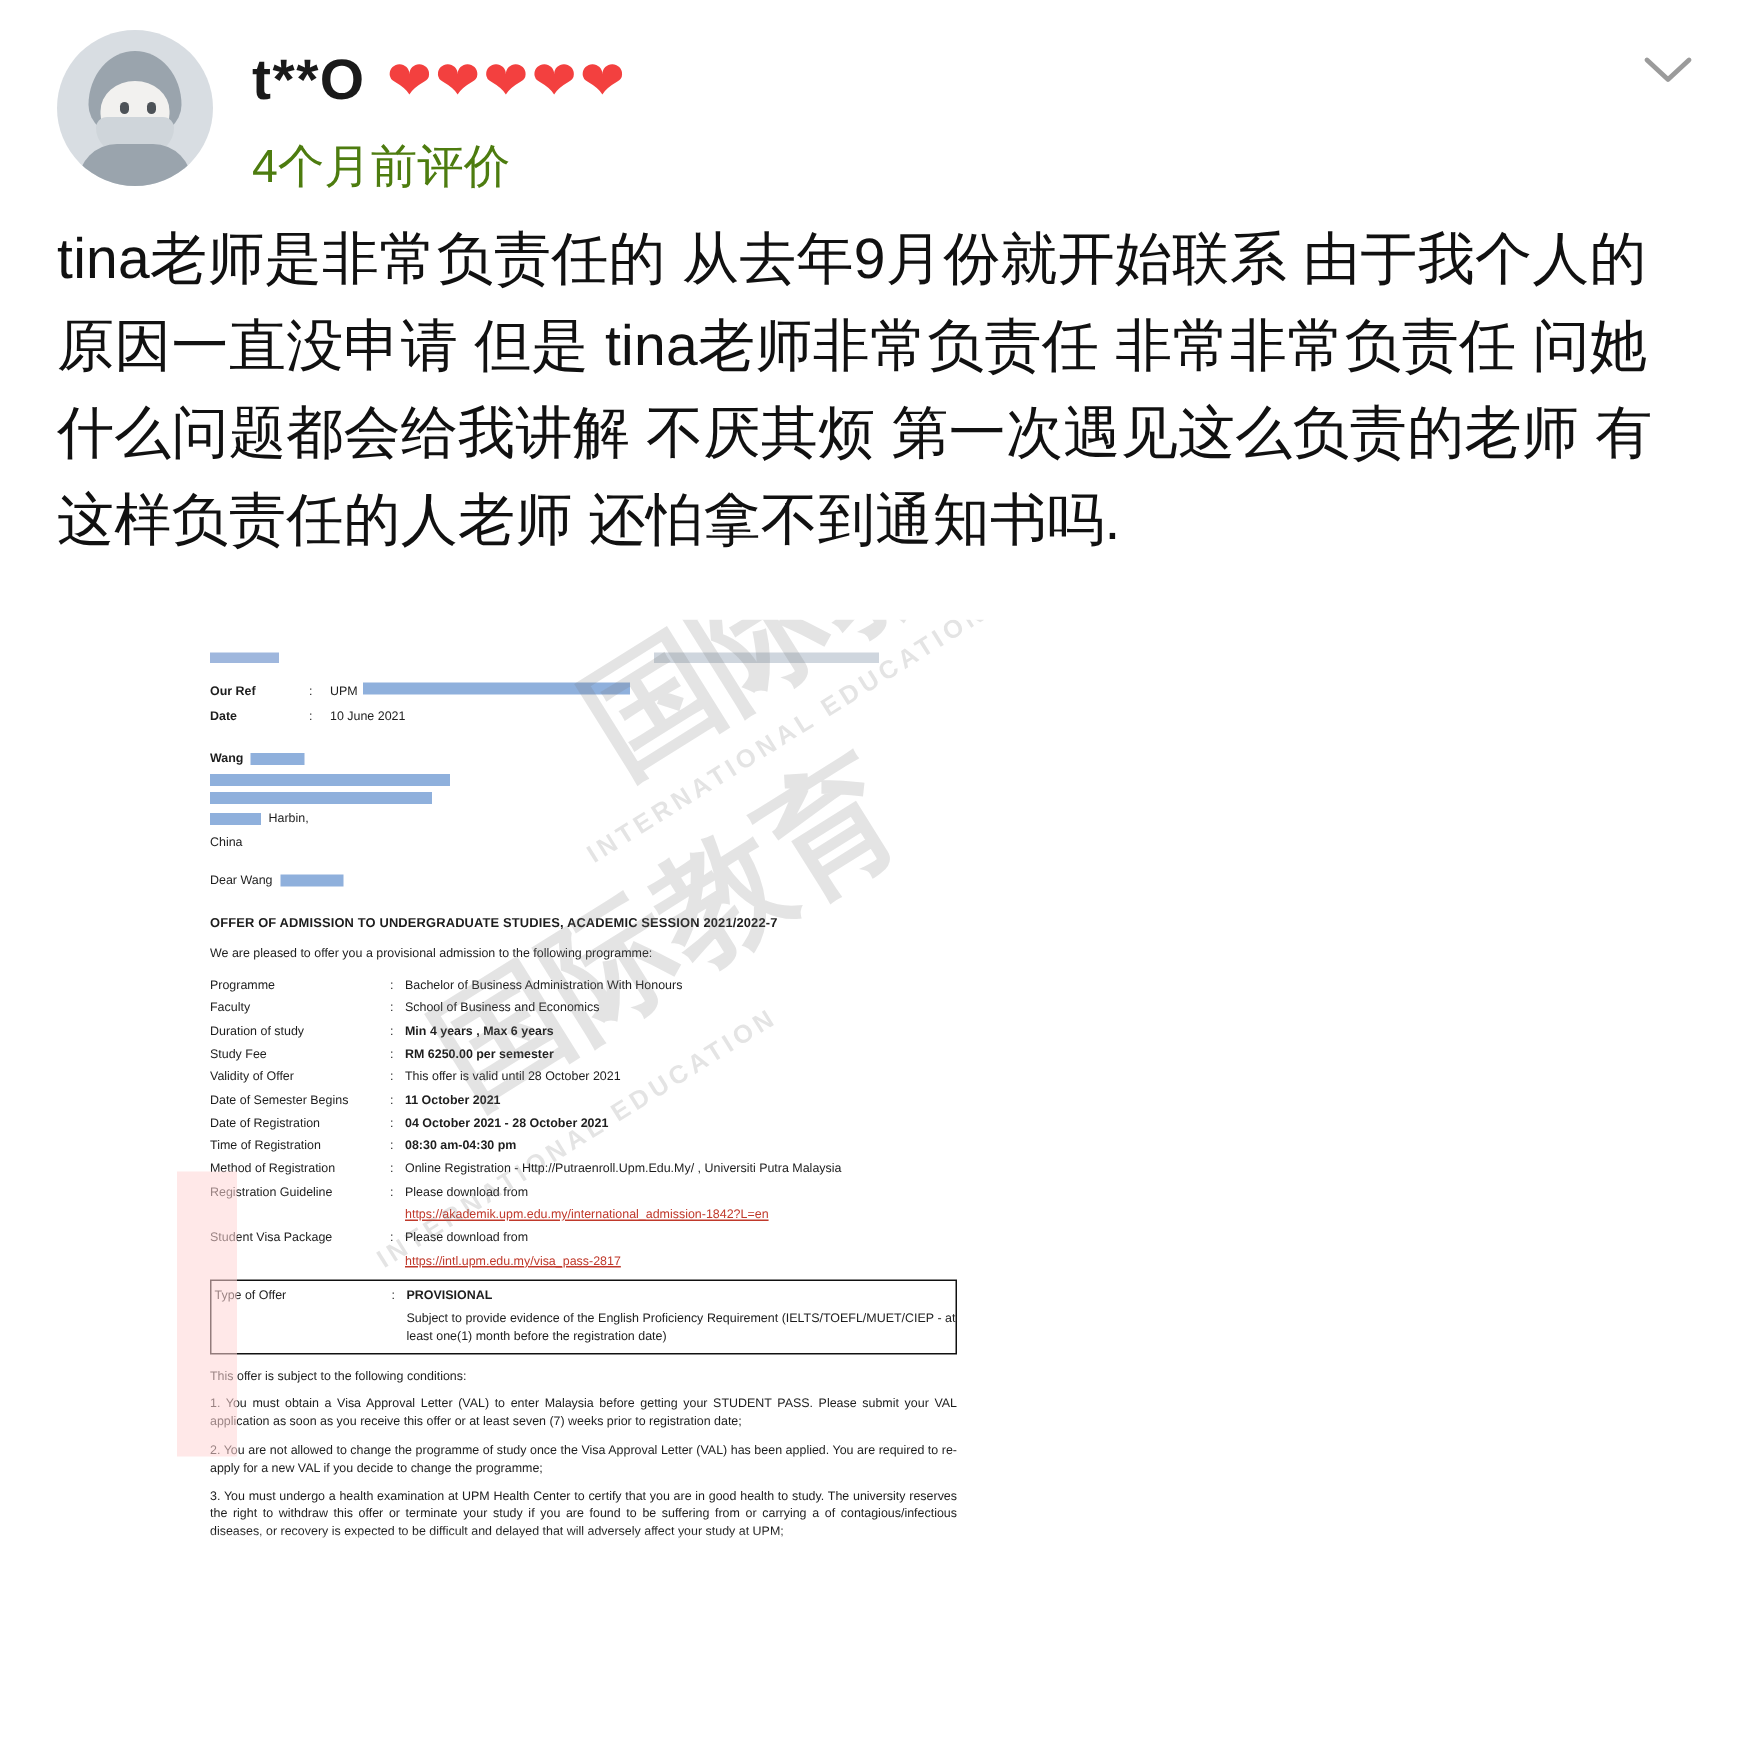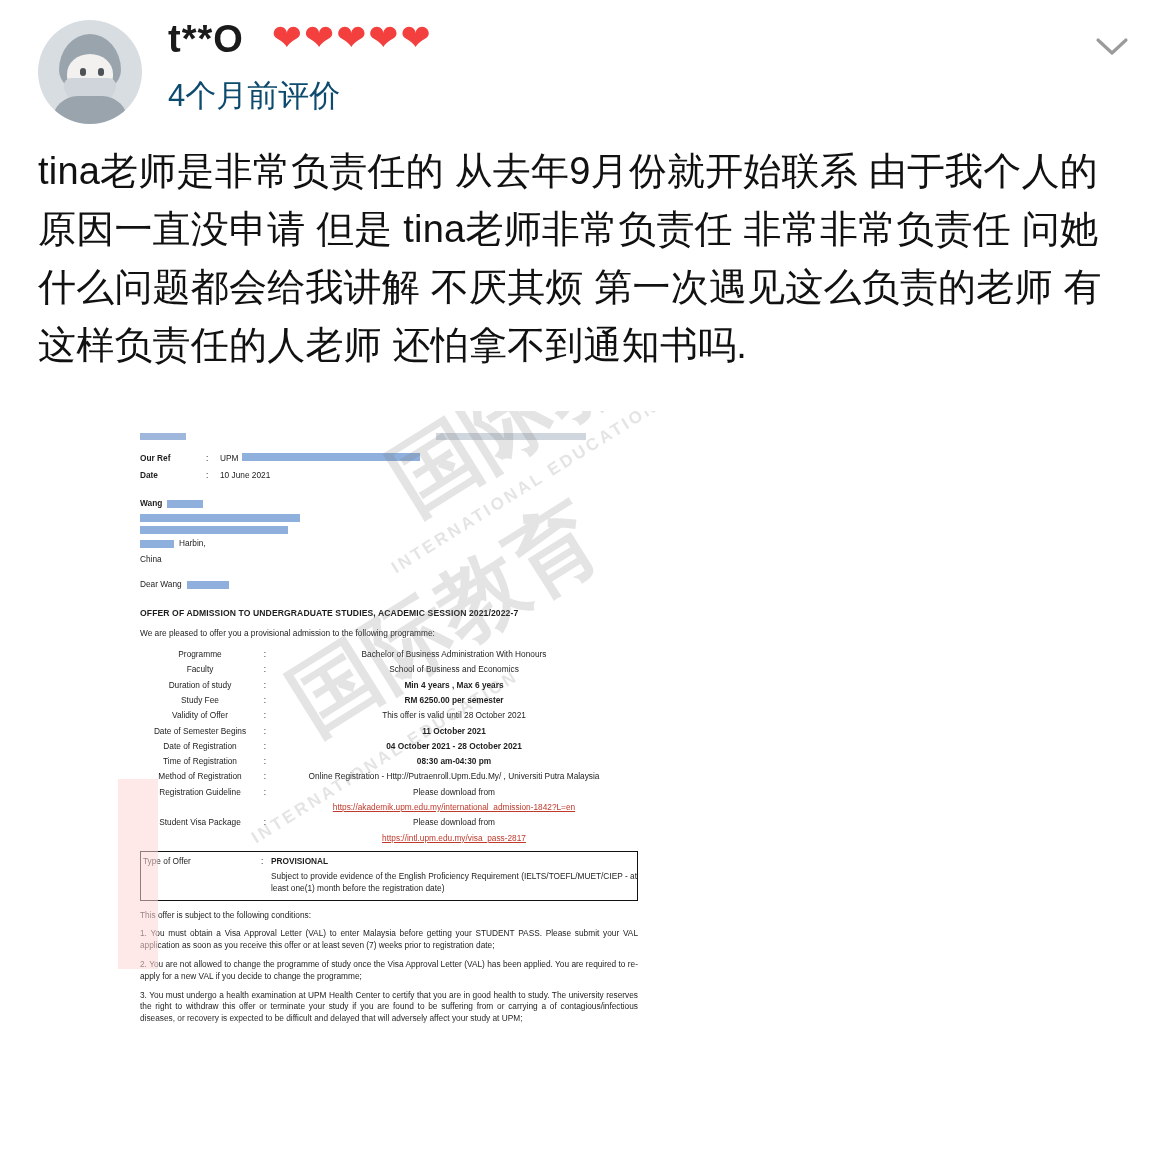--- a/index.html
+++ b/index.html
@@ -73,42 +73,43 @@
     background: #9aa4ad;
     border-radius: 26px 26px 0 0;
   }
 
   .header-text {
     margin-left: 26px;
     padding-top: 6px;
   }
   .name-row {
     display: flex;
-    align-items: flex-start;
-    gap: 28px;
+    align-items: center;
+    gap: 14px;
+    margin-top: 15px;
   }
   .username {
     font-size: 38px;
     font-weight: bold;
     color: #1a1a1a;
     letter-spacing: 1px;
     line-height: 1;
   }
   .hearts {
     display: flex;
     gap: 2px;
     font-size: 36px;
     line-height: 1;
     color: #f3403f;
   }
   .heart { display: inline-block; }
   .review-time {
     margin-top: 22px;
     font-size: 31px;
-    color: #0c4a6e;
+    color: #4d7c0f;
     line-height: 1;
   }
   .chevron {
     position: absolute;
     right: 36px;
     top: 24px;
     width: 44px; height: 44px;
   }
   .chevron svg { display: block; }
 
@@ -175,21 +176,21 @@
   .addr .line { margin-bottom: 4px; display: flex; align-items: center; gap: 5px; }
   .bold { font-weight: bold; }
   .offer-title {
     margin-top: 16px;
     font-weight: bold;
     font-size: 8.6px;
     letter-spacing: 0.1px;
   }
   .intro { margin-top: 9px; }
   .table { margin-top: 9px; }
-  .trow { display: flex; margin-bottom: 3.5px; text-align: center; }
+  .trow { display: flex; margin-bottom: 3.5px; }
   .tkey { width: 120px; flex: 0 0 120px; }
   .tcolon { width: 10px; flex: 0 0 10px; }
   .tval { flex: 1; }
   .link { color: #c0392b; text-decoration: underline; }
   .boxrow {
     margin-top: 7px;
     border: 1px solid #111;
     display: flex;
     padding: 4px 0 5px 0;
   }

